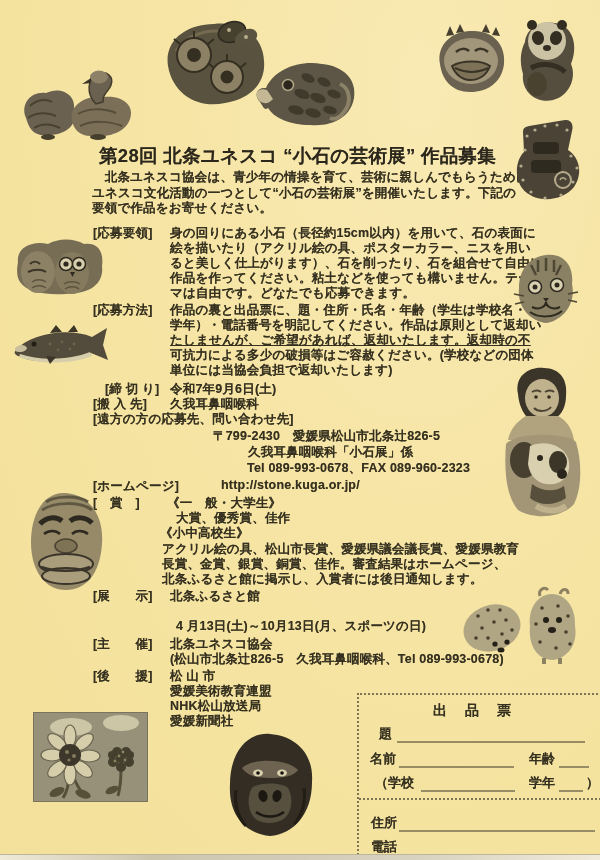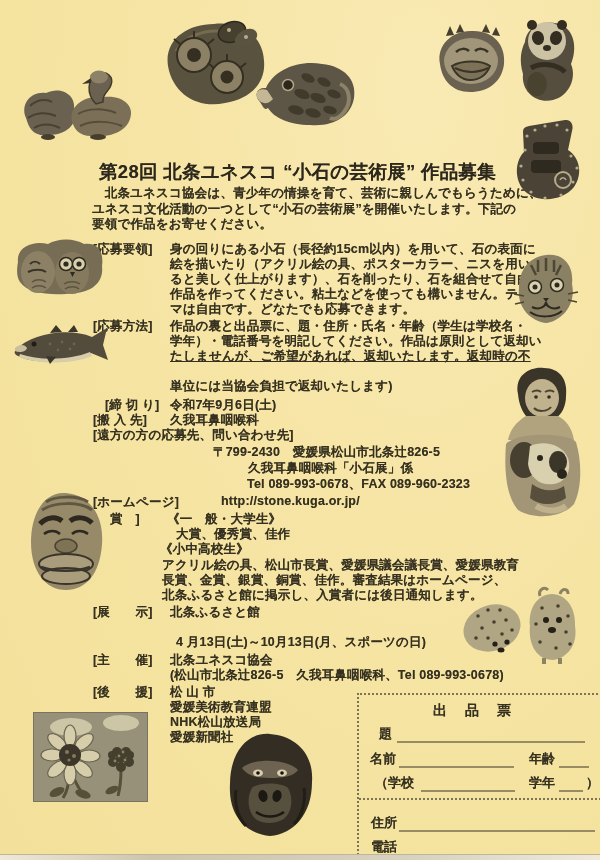--- a/index.html
+++ b/index.html
@@ -5,21 +5,20 @@
   html,body{margin:0;padding:0;background:#b9b2a0;}
   .page{
     position:relative;width:600px;height:860px;overflow:hidden;
     background:radial-gradient(ellipse at 70% 10%, #f9eab4 0%, #f6e5a5 40%, #f3e09a 100%);
     font-family:"Liberation Sans","DejaVu Sans",sans-serif;
   }
   .line{
     position:absolute;white-space:nowrap;color:#35301f;
     font-size:12.5px;font-weight:700;letter-spacing:.2px;
     text-shadow:0 0 .4px rgba(53,48,31,.55);
-    margin-top:16px;
   }
   .title{font-size:18.5px;font-weight:700;letter-spacing:.3px;color:#2b271c;}
   .stone{position:absolute;}
   .form{
     position:absolute;left:357px;top:693px;width:262px;height:180px;
     border:2px dotted #7d7455;border-right:none;border-bottom:none;
   }
   .form .flabel{
     position:absolute;white-space:nowrap;color:#35301f;
     font-size:13px;font-weight:700;text-shadow:0 0 .4px rgba(53,48,31,.5);
@@ -47,20 +46,21 @@
   <div class="line" style="left:170px;top:225px;">身の回りにある小石（長径約15cm以内）を用いて、石の表面に</div>
   <div class="line" style="left:170px;top:240px;">絵を描いたり（アクリル絵の具、ポスターカラー、ニスを用い</div>
   <div class="line" style="left:170px;top:255px;">ると美しく仕上がります）、石を削ったり、石を組合せて自由に</div>
   <div class="line" style="left:170px;top:270px;">作品を作ってください。粘土などを使っても構いません。テー</div>
   <div class="line" style="left:170px;top:285px;">マは自由です。どなたでも応募できます。</div>
 
   <div class="line" style="left:93px;top:302px;">[応募方法]</div>
   <div class="line" style="left:170px;top:302px;">作品の裏と出品票に、題・住所・氏名・年齢（学生は学校名・</div>
   <div class="line" style="left:170px;top:317px;">学年）・電話番号を明記してください。作品は原則として返却い</div>
   <div class="line" style="left:170px;top:332px;text-decoration:underline;">たしませんが、ご希望があれば、返却いたします。返却時の不</div>
+  <div class="line" style="left:170px;top:347px;">可抗力による多少の破損等はご容赦ください。(学校などの団体</div>
   <div class="line" style="left:170px;top:362px;">単位には当協会負担で返却いたします)</div>
 
   <div class="line" style="left:93px;top:381px;padding-left:12px;">[締 切 り]</div>
   <div class="line" style="left:170px;top:381px;">令和7年9月6日(土)</div>
 
   <div class="line" style="left:93px;top:396px;">[搬 入 先]</div>
   <div class="line" style="left:170px;top:396px;">久我耳鼻咽喉科</div>
 
   <div class="line" style="left:93px;top:411px;">[遠方の方の応募先、問い合わせ先]</div>
   <div class="line" style="left:213px;top:428px;">〒799-2430　愛媛県松山市北条辻826-5</div>

